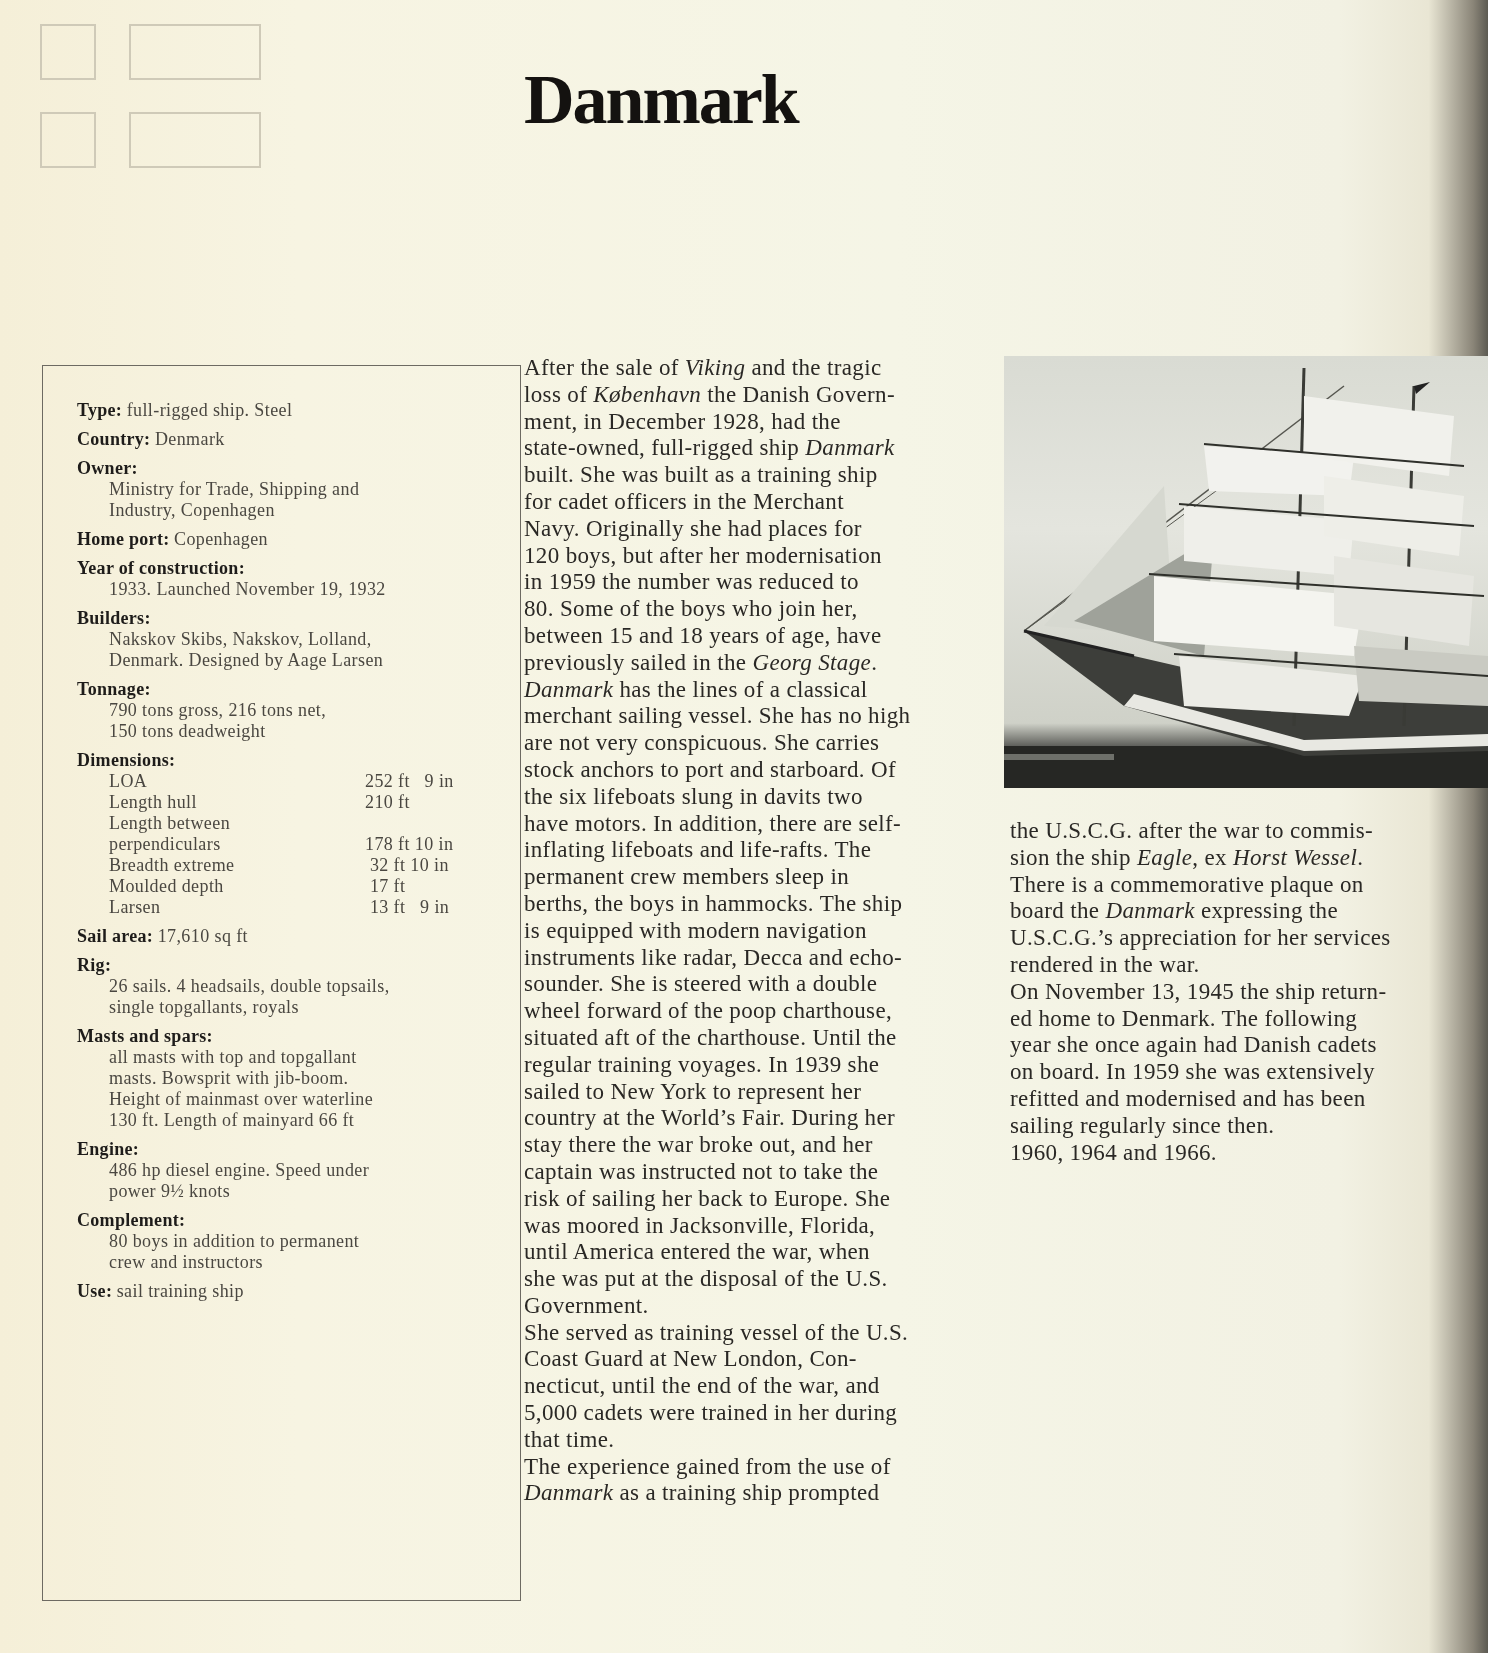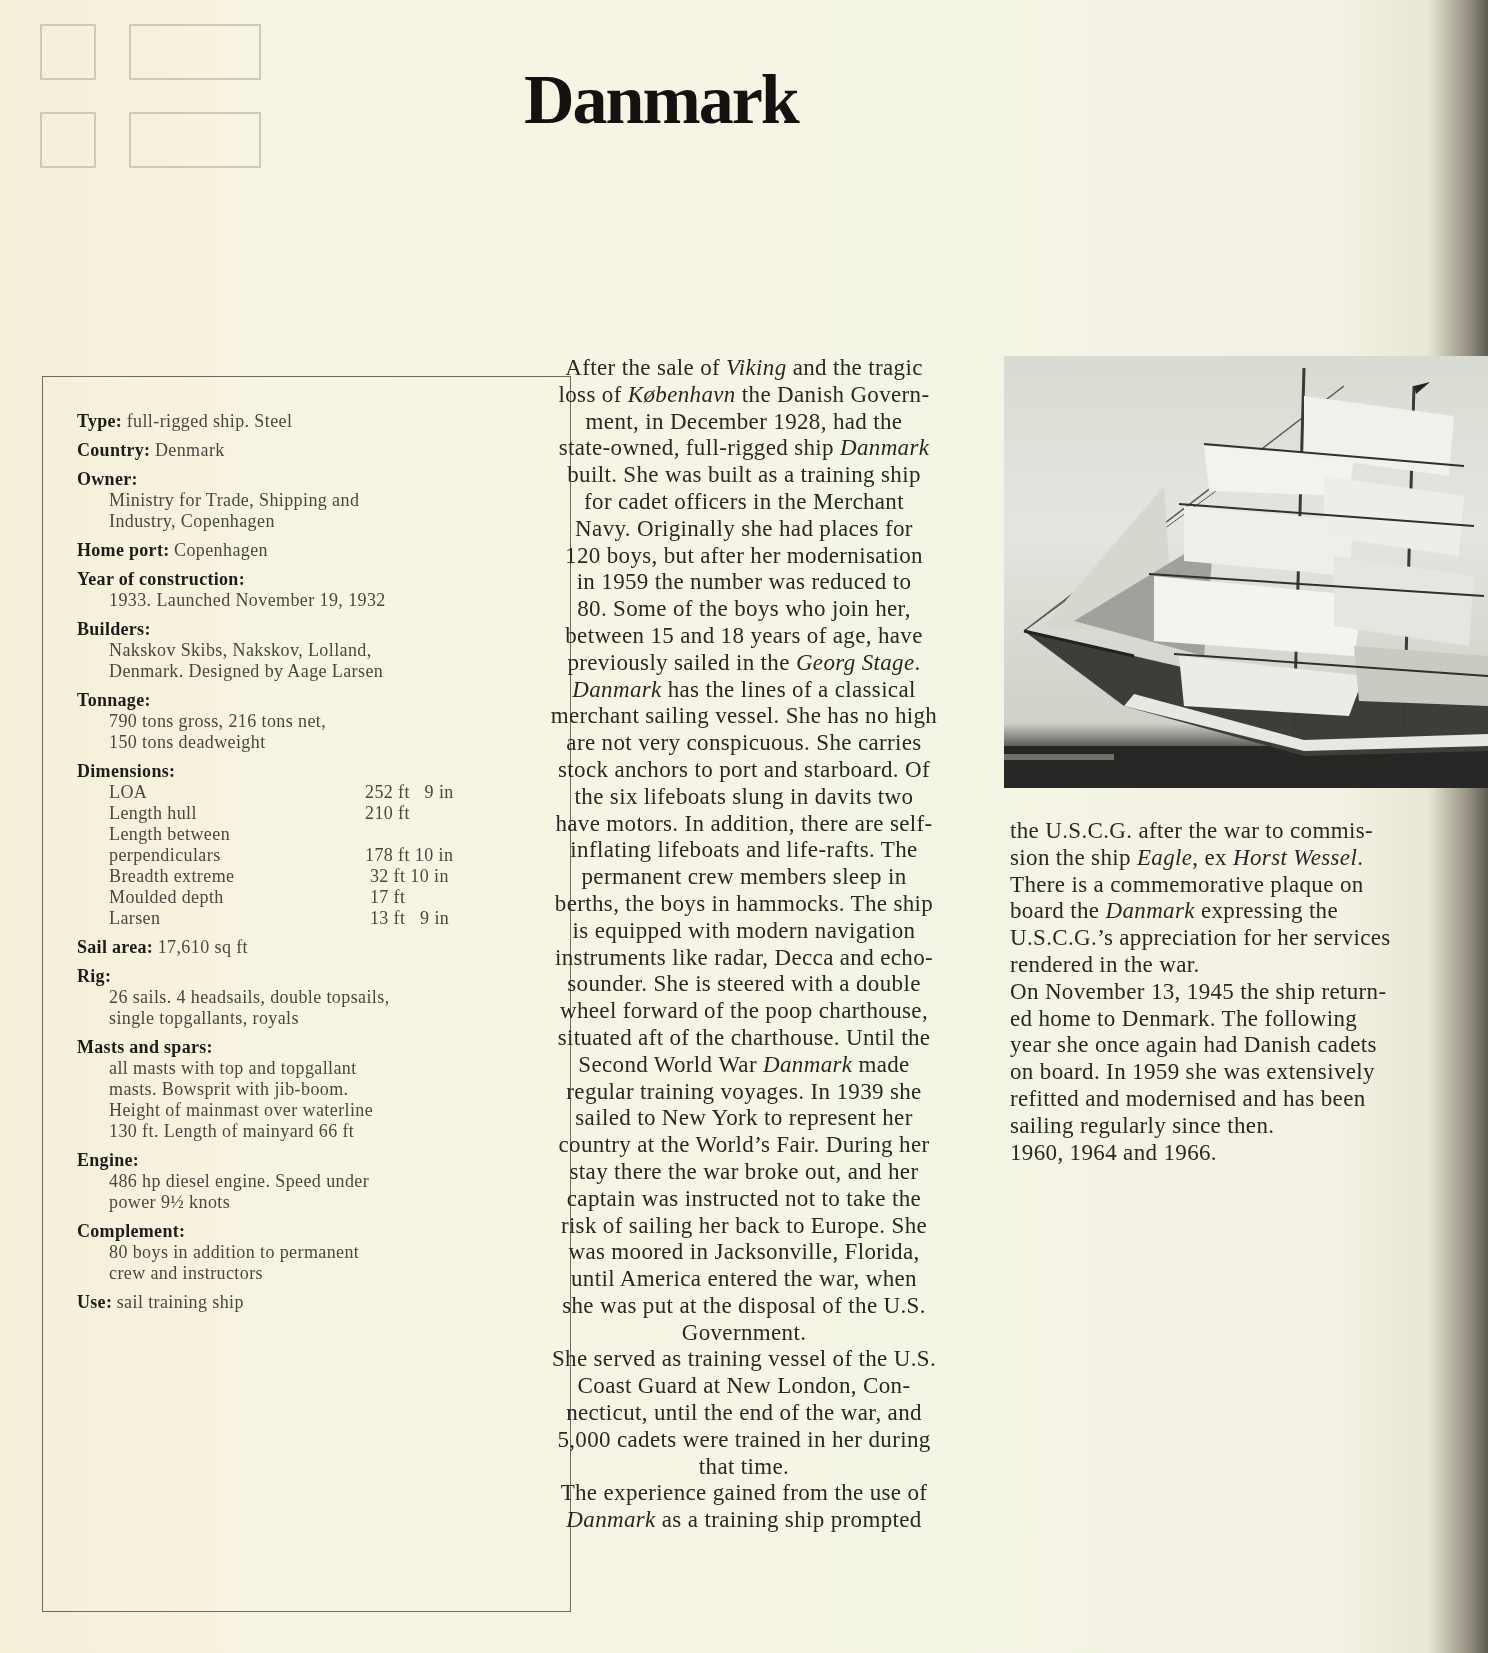--- a/index.html
+++ b/index.html
@@ -8,35 +8,35 @@
     background: linear-gradient(90deg, #f5efd8 0%, #f7f4e2 20%, #f5f5e6 60%, #f2f1e3 90%, #e9e6d4 96%, #8a8578 99%, #5c5a52 100%);
     font-family: "Liberation Serif", "DejaVu Serif", serif;
     color:#2a2825;
   }
   .reg-box { position:absolute; border:2px solid #cfcab8; box-sizing:border-box; }
   #title {
     position:absolute; left:524px; top:18px; font-size:70px; letter-spacing:-2px;
     font-family:"Liberation Serif", serif; color:#141210; line-height:1;
   }
   #spec-box {
-    position:absolute; left:42px; top:376px; width:529px; height:1236px;
+    position:absolute; left:42px; top:365px; width:479px; height:1236px;
     border:1.5px solid #6d6a62; box-sizing:border-box;font-family:Liberation Serif, serif;
   }
   .spec-list { position:absolute; left:34px; top:34px; width:400px; font-size:18px; line-height:21px; }
   .spec { margin-bottom:8px; }
   .spec .k { color:#1e1c1a; font-weight:bold; letter-spacing:0.3px; }
   .spec .v { color:#4a4741; letter-spacing:0.4px; }
   .spec .block { padding-left:32px; color:#4a4741; letter-spacing:0.4px; }
   .dim-row { display:flex; padding-left:32px; color:#4a4741; letter-spacing:0.4px; }
   .dim-row .dl { width:256px; }
   .dim-row .dv { white-space:pre;text-align:right; }
   #page-number { position:absolute; left:44px; top:1684px; font-size:18px; color:#7d7a70; }
   .col { position:absolute; font-size:23px; line-height:26.8px; color:#2a2825; letter-spacing:0.35px; }
   .col p { margin:0; }
-  #col-middle { left:524px; top:355px; width:440px;text-align:center; }
+  #col-middle { left:524px; top:355px; width:440px; }
   #col-right { left:1010px; top:818px; width:470px; }
   i { font-style:italic; }
   #ship-photo {
     position:absolute; left:1004px; top:356px; width:484px; height:432px;
     background: linear-gradient(180deg,#d9dbd3 0%,#e4e5de 40%,#cfd1c8 85%,#3a3b38 92%,#1f201e 100%);
     overflow:hidden;
   }
   #ship-photo svg { width:100%; height:100%; display:block; }
 </style>
 </head>
@@ -168,21 +168,20 @@
     <p>the six lifeboats slung in davits two</p>
     <p>have motors. In addition, there are self-</p>
     <p>inflating lifeboats and life-rafts. The</p>
     <p>permanent crew members sleep in</p>
     <p>berths, the boys in hammocks. The ship</p>
     <p>is equipped with modern navigation</p>
     <p>instruments like radar, Decca and echo-</p>
     <p>sounder. She is steered with a double</p>
     <p>wheel forward of the poop charthouse,</p>
     <p>situated aft of the charthouse. Until the</p>
-    <p>Second World War <i>Danmark</i> made</p>
     <p>regular training voyages. In 1939 she</p>
     <p>sailed to New York to represent her</p>
     <p>country at the World’s Fair. During her</p>
     <p>stay there the war broke out, and her</p>
     <p>captain was instructed not to take the</p>
     <p>risk of sailing her back to Europe. She</p>
     <p>was moored in Jacksonville, Florida,</p>
     <p>until America entered the war, when</p>
     <p>she was put at the disposal of the U.S.</p>
     <p>Government.</p>

